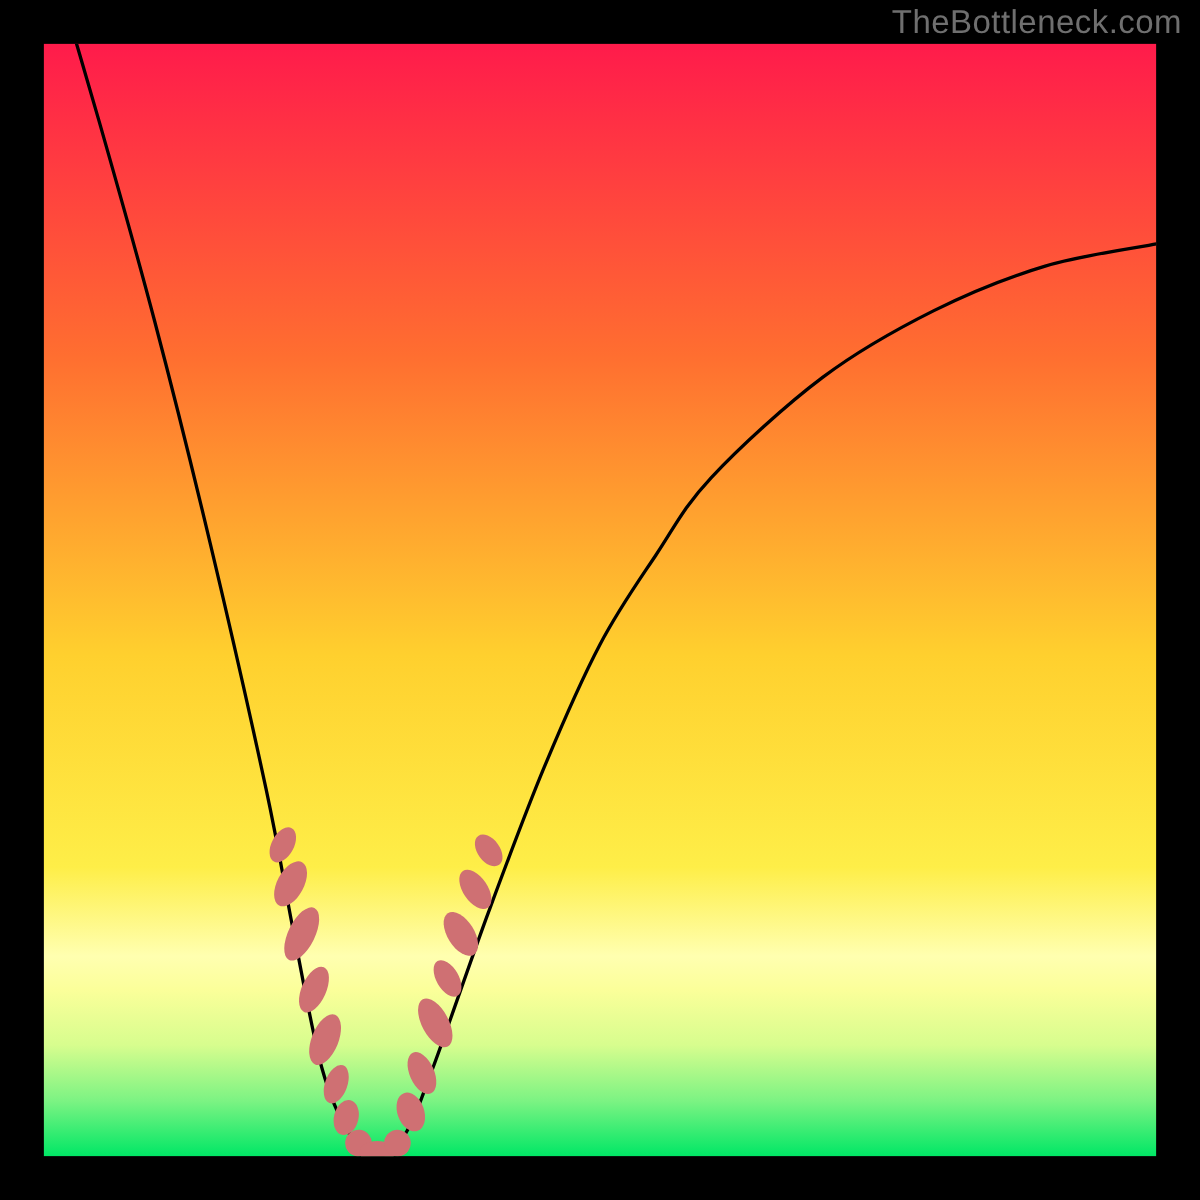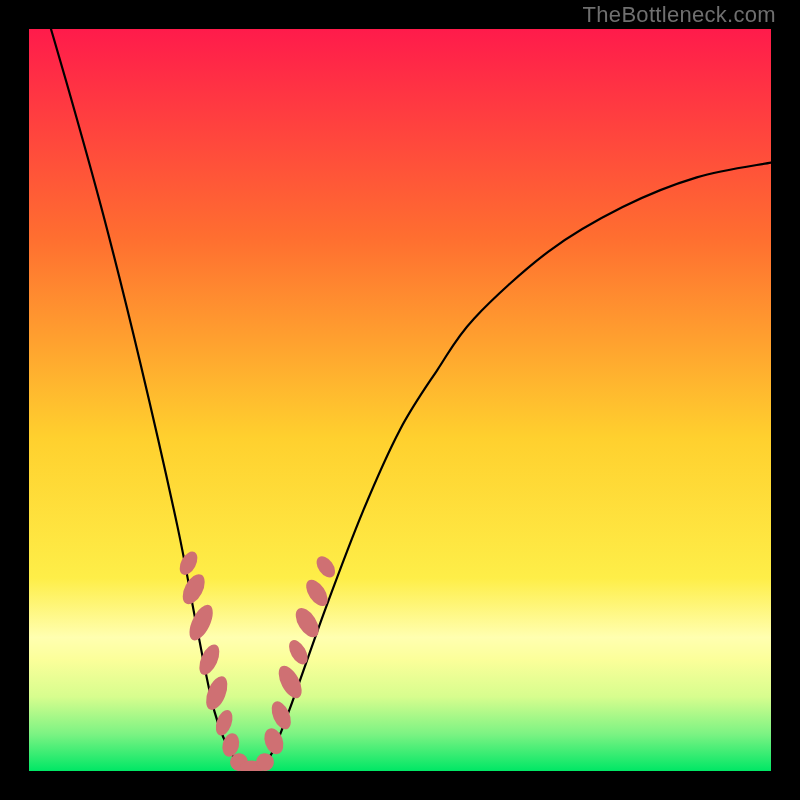--- a/index.html
+++ b/index.html
@@ -22,21 +22,21 @@
   .gradient {
     position: absolute;
     left: 0;
     top: 0;
     width: 742px;
     height: 742px;
   }
   .watermark {
     position: absolute;
     top: 2px;
-    right: 24px;
+    right: 12px;
     color: #6f6f6f;
     font-size: 22px;
     font-weight: 500;
     letter-spacing: 0.3px;
   }
   svg.curves {
     position: absolute;
     left: 0;
     top: 0;
     width: 742px;

